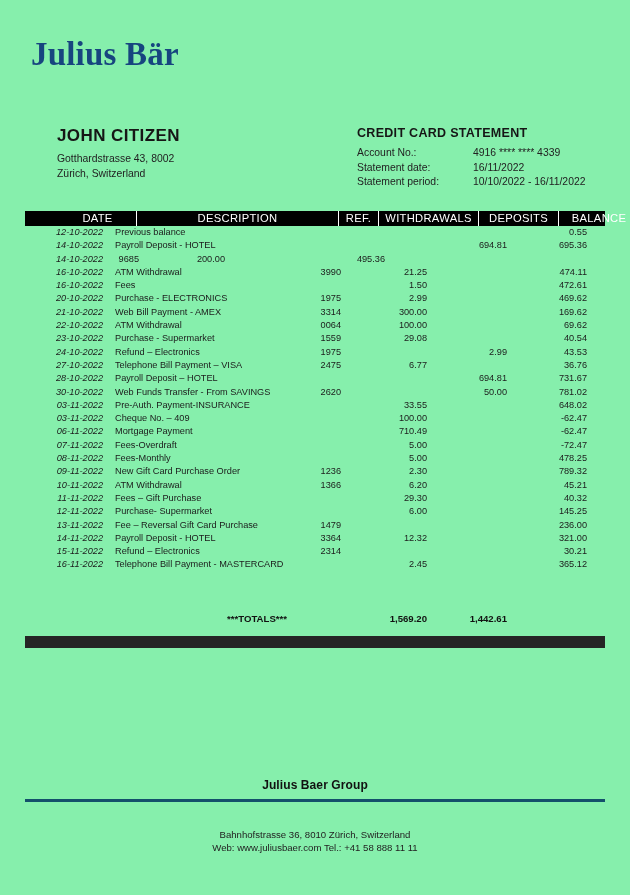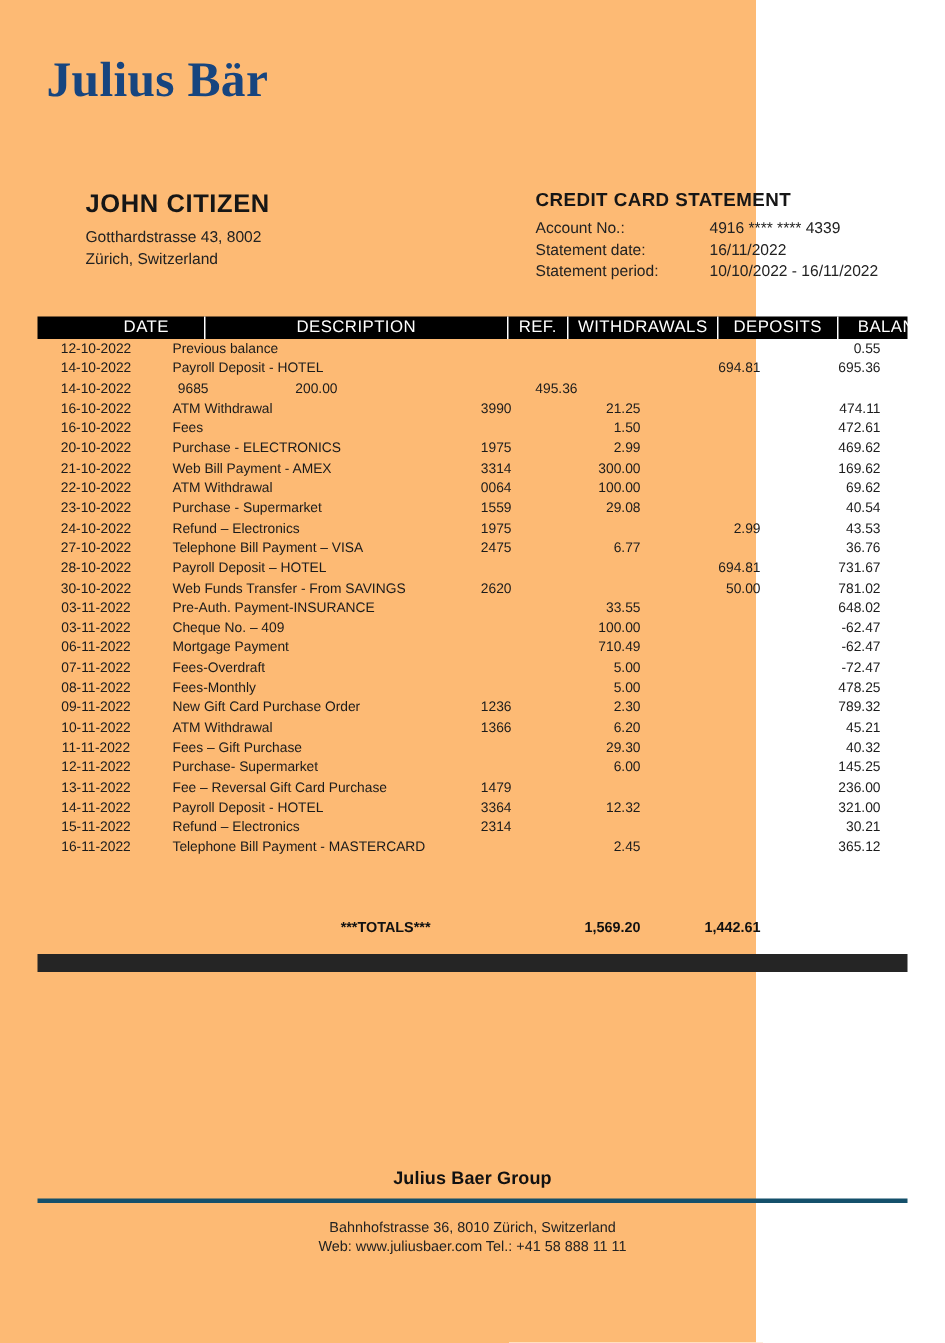--- a/index.html
+++ b/index.html
@@ -11,23 +11,23 @@
     width: 630px;
     height: 895px;
     font-family: "Liberation Sans", sans-serif;
     color: #1a1a1a;
     position: relative;
     overflow: hidden;
   }
   .page {
     position: absolute;
     left: 0; top: 0;
-    width: 504px;
+    width: 630px;
     height: 895px;
-    background: #fdba74;
+    background: #86efac;
   }
 
   
   .logo {
     position: absolute;
     left: 31px;
     top: 38px;
     font-family: "Liberation Serif", serif;
     font-size: 33px;
     font-weight: 700;
@@ -122,21 +122,21 @@
   }
   .trow .td {
     font-size: 9.2px;
     color: #1b1b1b;
     line-height: 13.3px;
     height: 13.3px;
     box-sizing: border-box;
     overflow: hidden;
     white-space: nowrap;
   }
-  .td.col-date { text-align: center; }
+  .td.col-date { text-align: right; font-style: italic; }
   .td.col-desc { text-align: left; padding-left: 12px; }
   .td.col-ref  { text-align: right; padding-right: 4px; }
   .td.col-wdl,
   .td.col-dep,
   .td.col-bal  { text-align: right; padding-right: 18px; }
 
   .totals {
     display: flex;
     height: 14px;
     align-items: center;
@@ -181,21 +181,21 @@
     margin-top: 7px;
     width: 580px;
     height: 3px;
     background: #14506b;
   }
   .footer-line {
     font-size: 9.6px;
     color: #222;
     line-height: 13px;
   }
-  .footer-lines { margin-top: 10px; }
+  .footer-lines { margin-top: 26px; }
 </style>
 </head>
 <body>
 
 <div class="page">
 
   <div class="logo">Julius Bär</div>
 
   <div class="cust-block">
     <div class="cust-name">JOHN CITIZEN</div>

